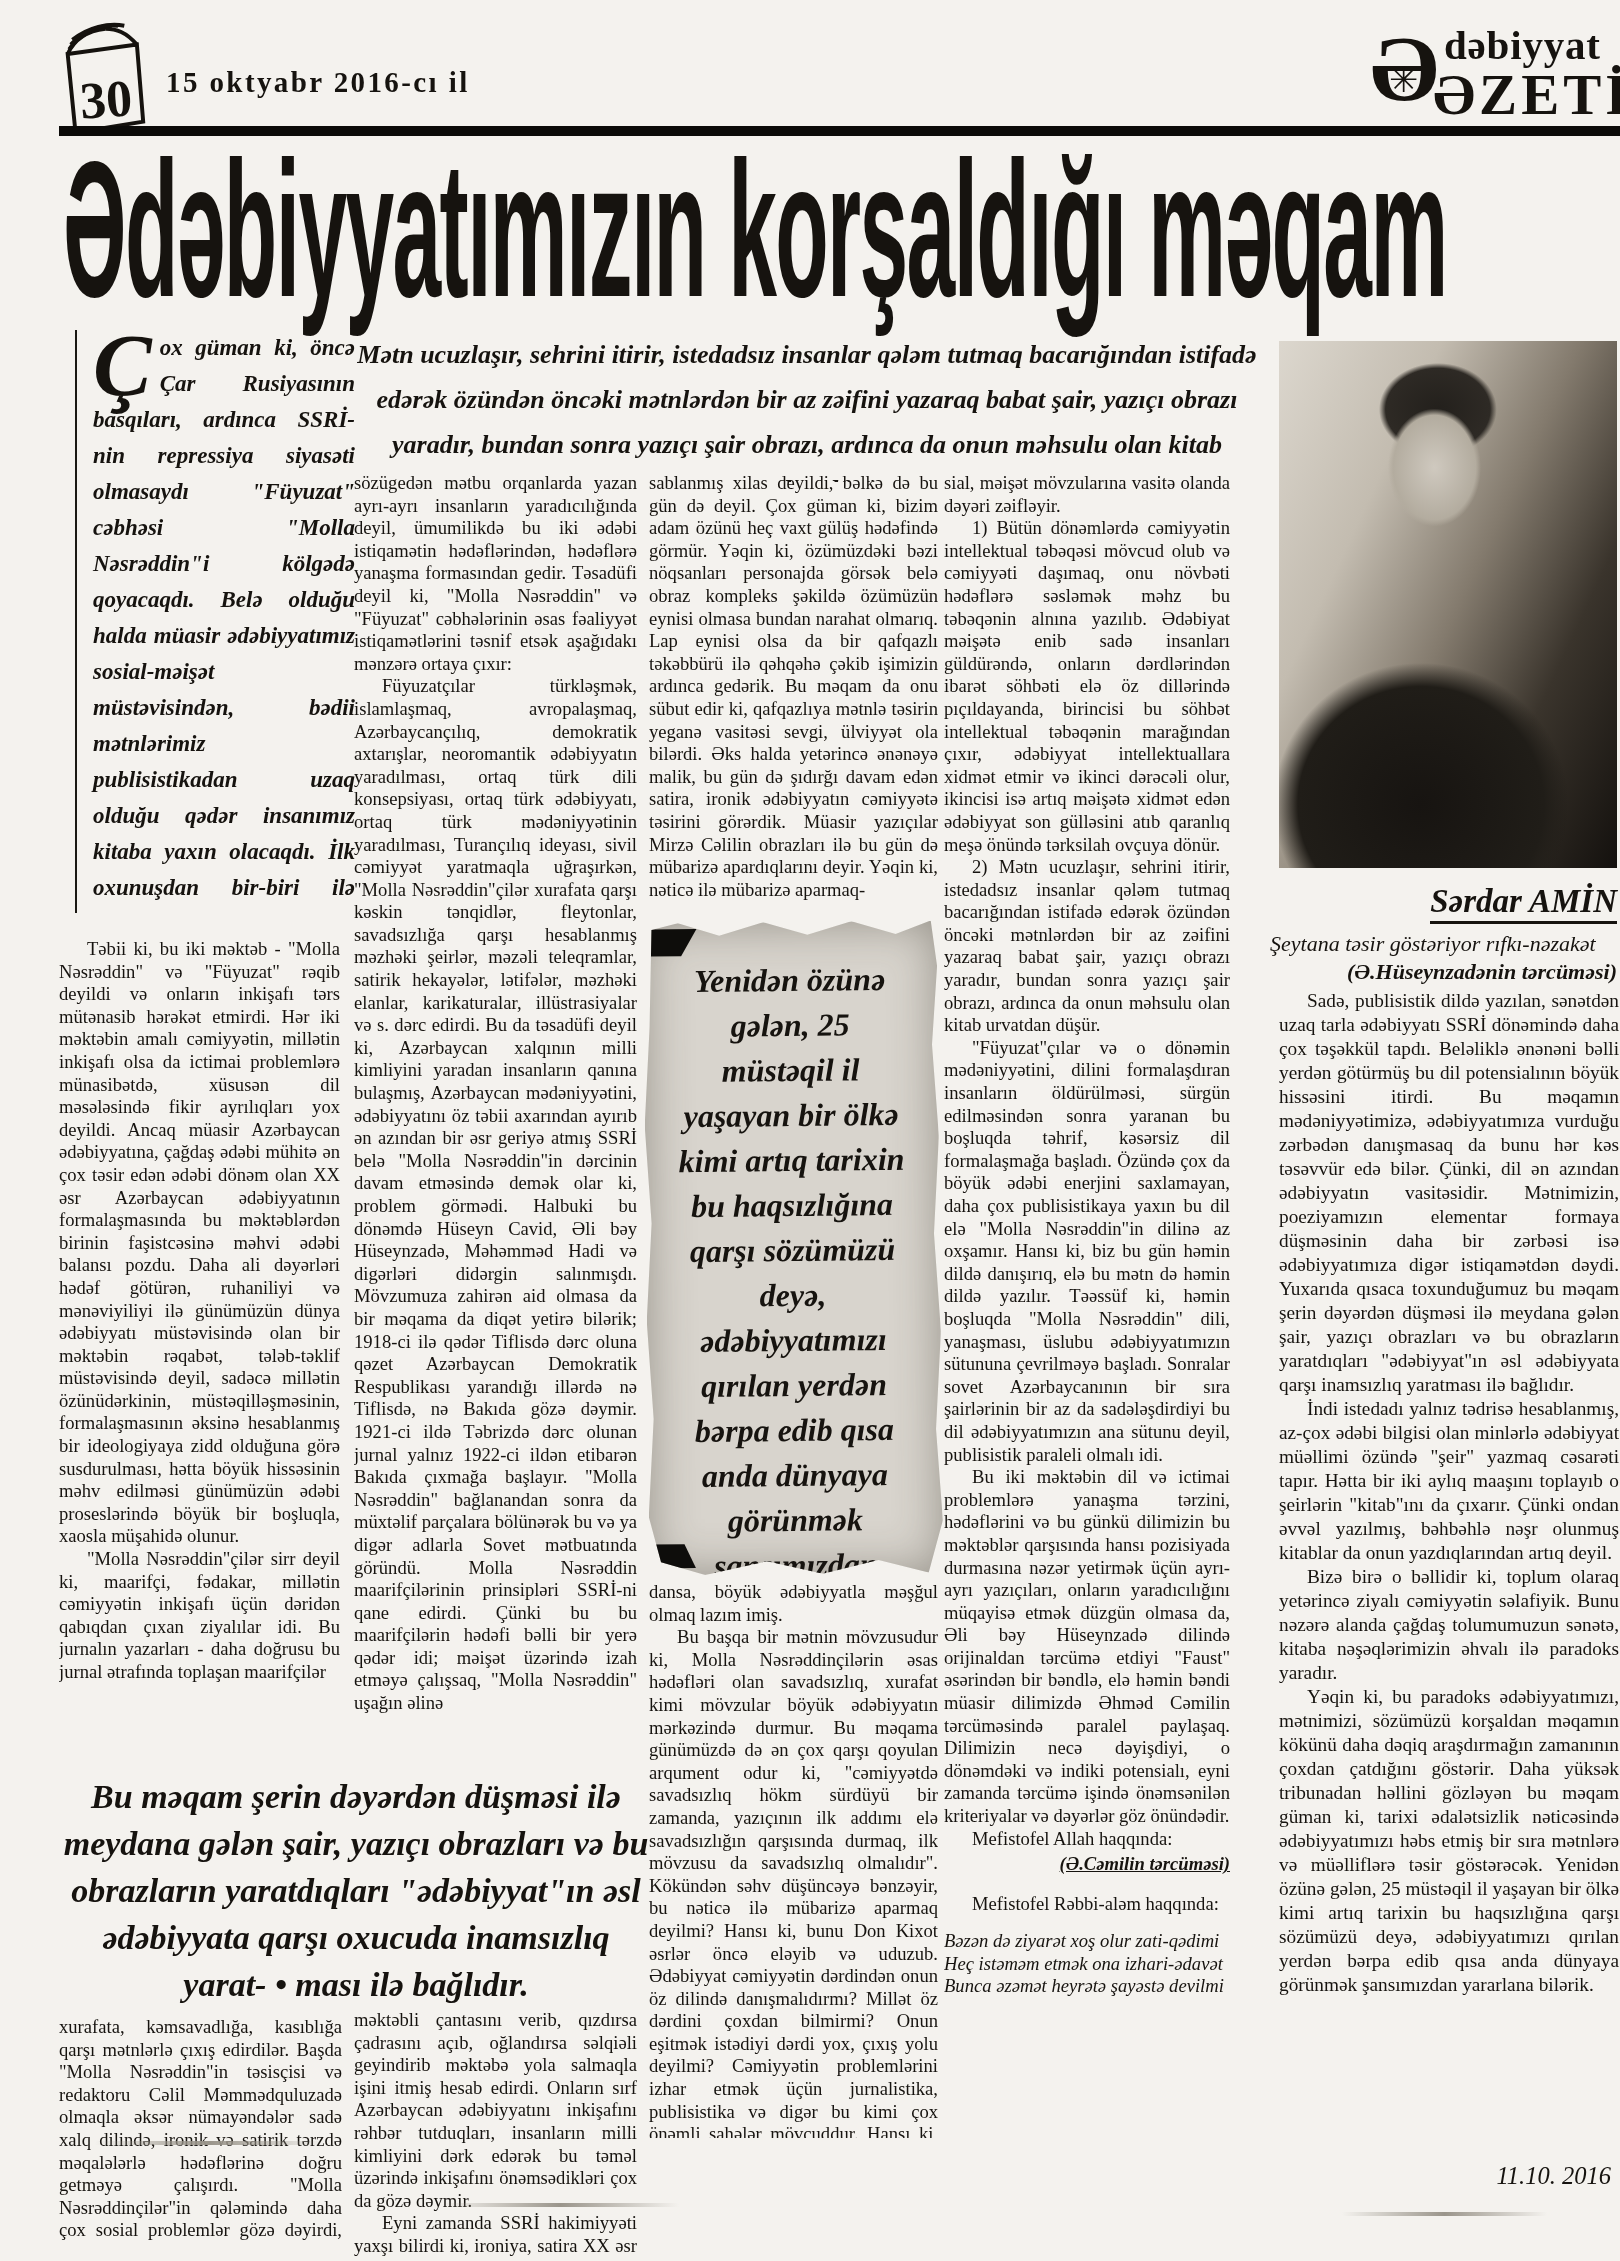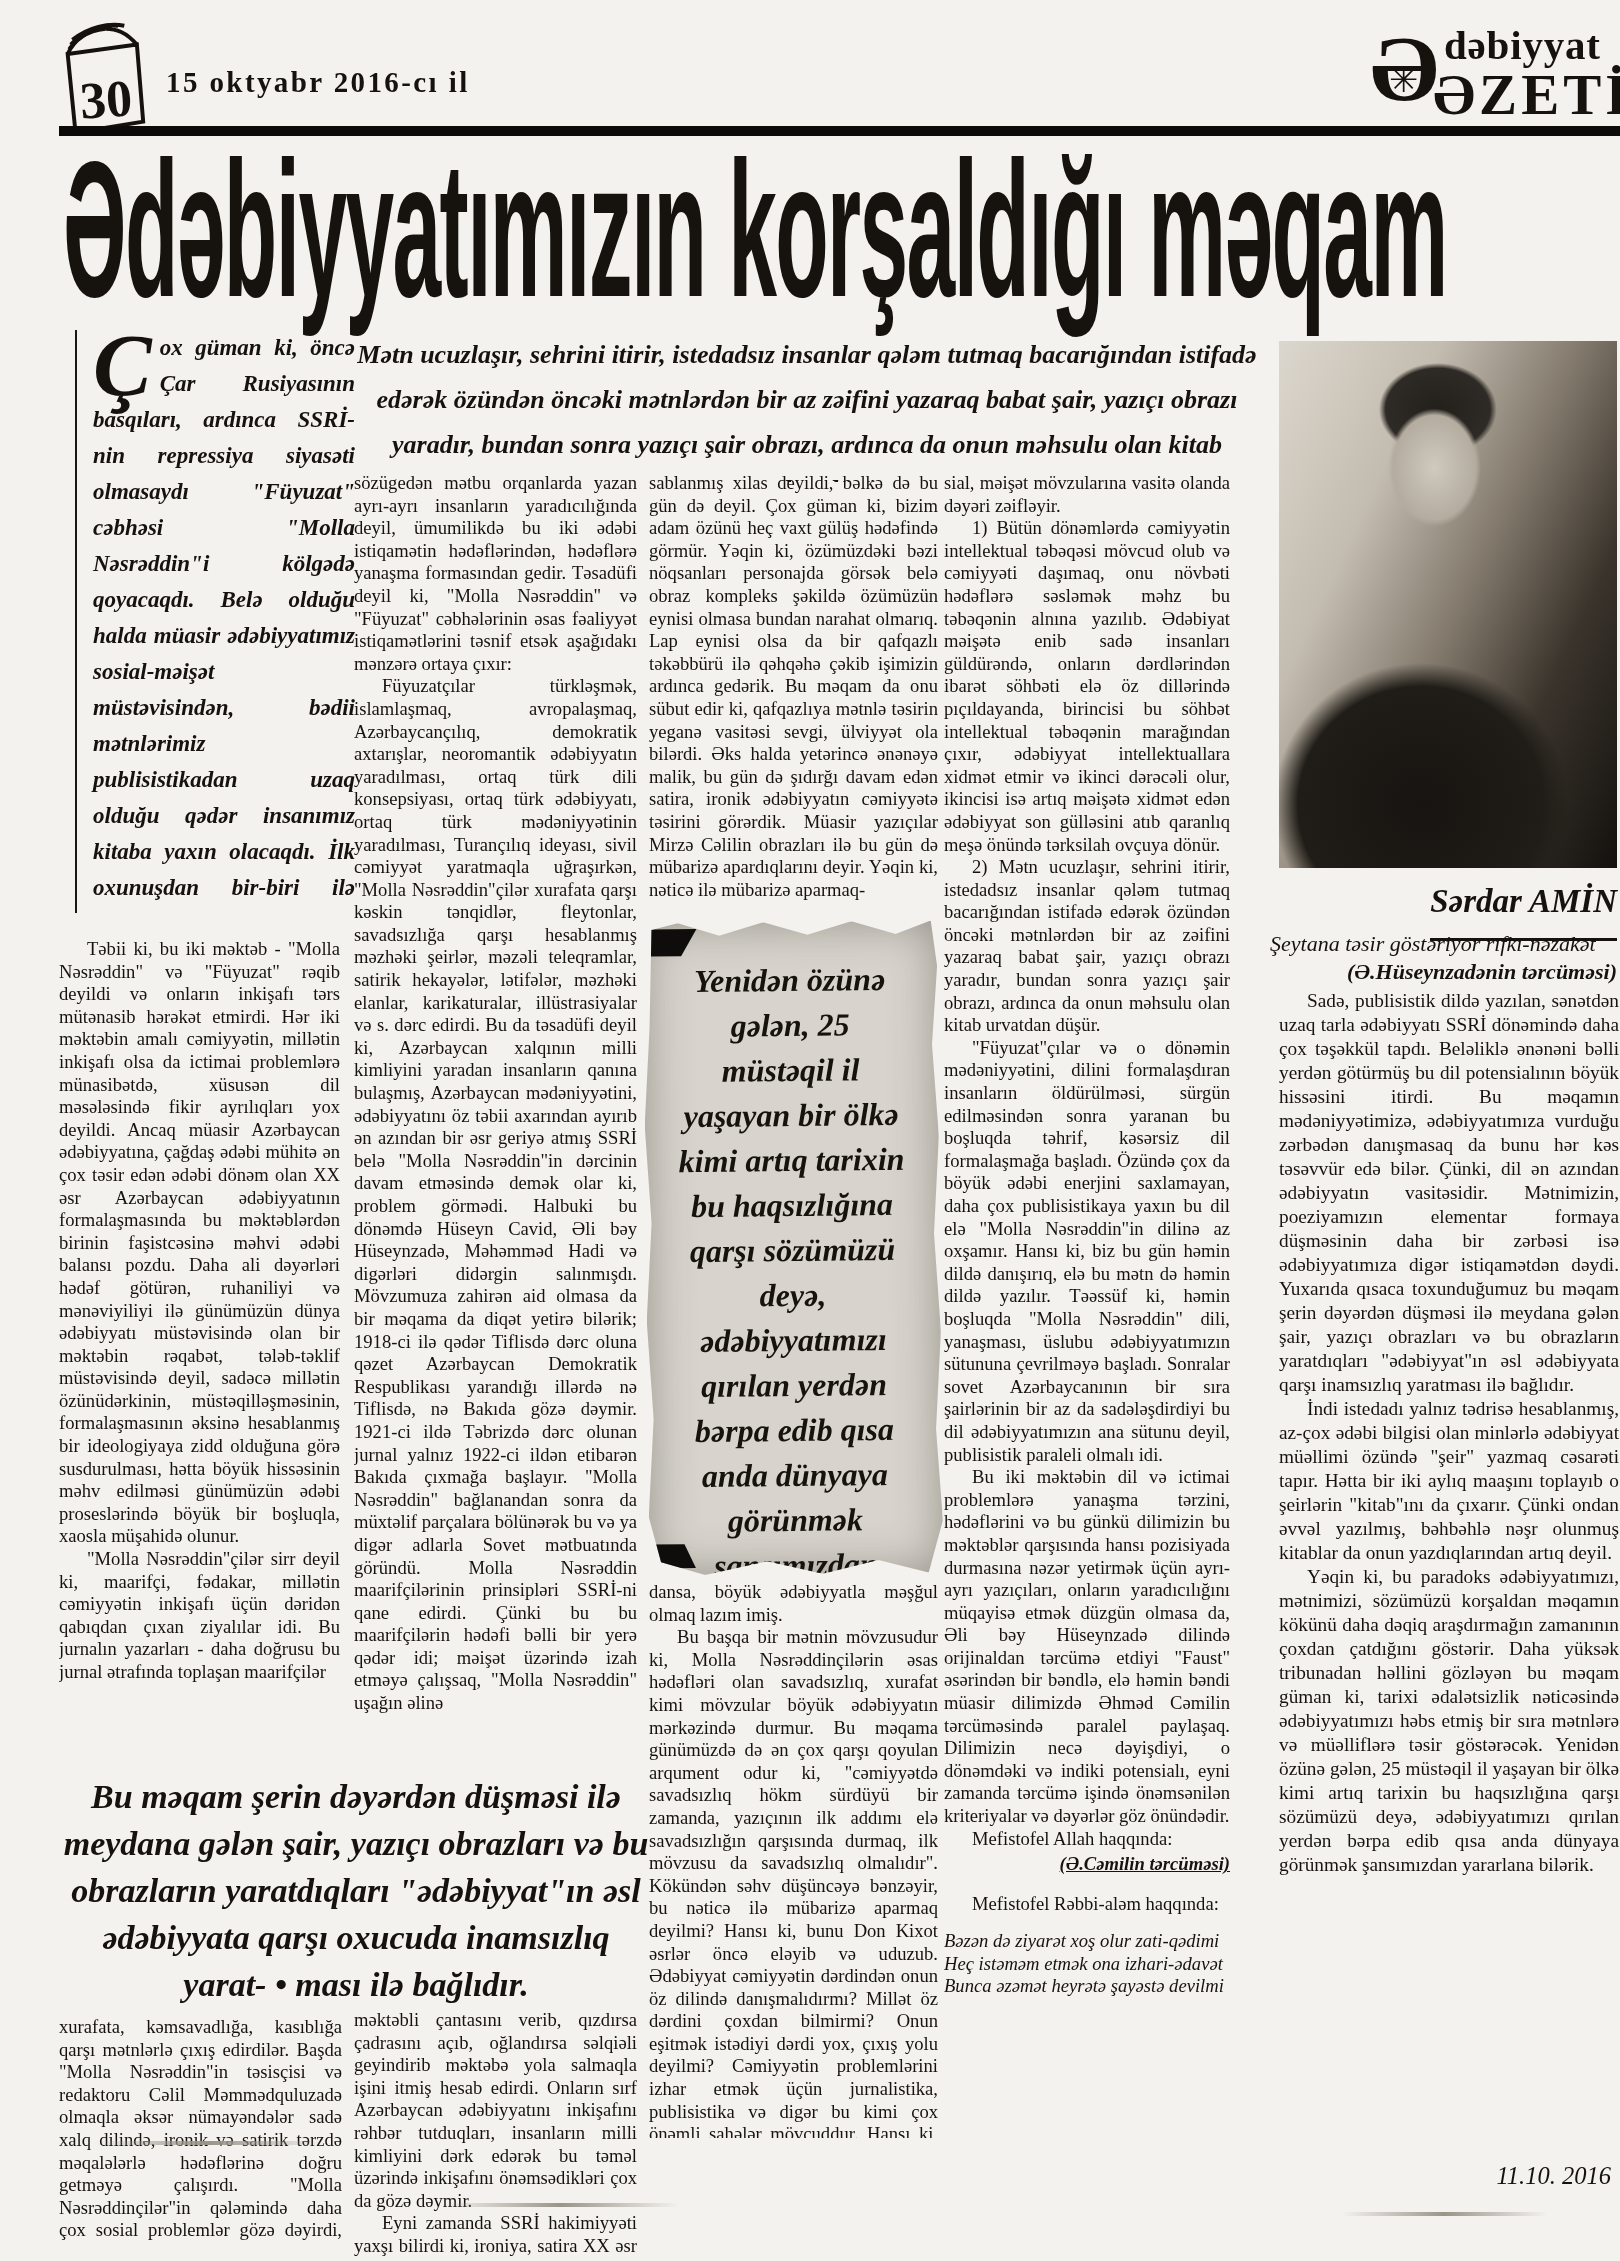--- a/index.html
+++ b/index.html
@@ -32,21 +32,21 @@
         font-size:26px;line-height:45px;text-align:center;overflow:hidden;}
   
   .photo{left:1279px;top:341px;width:338px;height:527px;background-color:#6d675e;
      background-image:
        radial-gradient(ellipse 75px 95px at 46% 24%, #cfc9bf 0%, #b3ac9f 55%, rgba(0,0,0,0) 62%),
        radial-gradient(ellipse 95px 75px at 47% 13%, #23201c 0%, #2e2a25 55%, rgba(0,0,0,0) 62%),
        radial-gradient(ellipse 205px 197px at 42% 88%, #171411 0%, #201d18 60%, rgba(0,0,0,0) 72%),
        linear-gradient(115deg,#dcd7ce 0%,#c3bcb0 28%,#837a6d 52%,#3a342c 74%,#14110e 100%);}
   .author{left:1279px;top:883px;width:338px;text-align:right;font-size:33px;font-weight:bold;
           font-style:italic;}
-  .author span{border-bottom:3.2px solid #16130f;padding-bottom:19px;}
+  .author span{border-bottom:3.2px solid #16130f;padding-bottom:2px;}
   .caption{left:1270px;top:930px;width:347px;font-style:italic;font-size:22px;line-height:28px;}
   .caption .c2{font-weight:bold;text-align:right;font-style:italic;}
   
   .body-text{font-size:18.6px;line-height:22.6px;text-align:justify;overflow:hidden;}
   .body-text p{margin:0;text-indent:28px;}
   .body-text p.noindent{text-indent:0;}
   .col1-body{left:59px;top:938px;width:281px;height:827px;}
   .col2-body{left:354px;top:472px;width:283px;height:1296px;}
   .col3-top{left:649px;top:472px;width:289px;height:447px;}
   .col3-bot{left:649px;top:1581px;width:289px;height:557px;}
@@ -156,20 +156,21 @@
     <div class="verse">
       <div>Bəzən də ziyarət xoş olur zati-qədimi</div>
       <div>Heç istəməm etmək ona izhari-ədavət</div>
       <div>Bunca əzəmət heyrətə şayəstə devilmi</div>
     </div>
   </div>
 
   <div class="abs body-text col5-body">
     <p>Sadə, publisistik dildə yazılan, sənətdən uzaq tarla ədəbiyyatı SSRİ dönəmində daha çox təşəkkül tapdı. Beləliklə ənənəni bəlli yerdən götürmüş bu dil potensialının böyük hissəsini itirdi. Bu məqamın mədəniyyətimizə, ədəbiyyatımıza vurduğu zərbədən danışmasaq da bunu hər kəs təsəvvür edə bilər. Çünki, dil ən azından ədəbiyyatın vasitəsidir. Mətnimizin, poeziyamızın elementar formaya düşməsinin daha bir zərbəsi isə ədəbiyyatımıza digər istiqamətdən dəydi. Yuxarıda qısaca toxunduğumuz bu məqam şerin dəyərdən düşməsi ilə meydana gələn şair, yazıçı obrazları və bu obrazların yaratdıqları "ədəbiyyat"ın əsl ədəbiyyata qarşı inamsızlıq yaratması ilə bağlıdır.</p>
     <p>İndi istedadı yalnız tədrisə hesablanmış, az-çox ədəbi bilgisi olan minlərlə ədəbiyyat müəllimi özündə "şeir" yazmaq cəsarəti tapır. Hətta bir iki aylıq maaşını toplayıb o şeirlərin "kitab"ını da çıxarır. Çünki ondan əvvəl yazılmış, bəhbəhlə nəşr olunmuş kitablar da onun yazdıqlarından artıq deyil.</p>
+    <p>Bizə birə o bəllidir ki, toplum olaraq yetərincə ziyalı cəmiyyətin səlafiyik. Bunu nəzərə alanda çağdaş tolumumuzun sənətə, kitaba nəşəqlərimizin əhvalı ilə paradoks yaradır.</p>
     <p>Yəqin ki, bu paradoks ədəbiyyatımızı, mətnimizi, sözümüzü korşaldan məqamın kökünü daha dəqiq araşdırmağın zamanının çoxdan çatdığını göstərir. Daha yüksək tribunadan həllini gözləyən bu məqam güman ki, tarixi ədalətsizlik nəticəsində ədəbiyyatımızı həbs etmiş bir sıra mətnlərə və müəlliflərə təsir göstərəcək. Yenidən özünə gələn, 25 müstəqil il yaşayan bir ölkə kimi artıq tarixin bu haqsızlığına qarşı sözümüzü deyə, ədəbiyyatımızı qırılan yerdən bərpa edib qısa anda dünyaya görünmək şansımızdan yararlana bilərik.</p>
   </div>
   <div class="abs col5-date">11.10. 2016</div>
 
   <div class="abs quote-bottom">Bu məqam şerin dəyərdən düşməsi ilə meydana gələn şair, yazıçı obrazları və bu obrazların yaratdıqları "ədəbiyyat"ın əsl ədəbiyyata qarşı oxucuda inamsızlıq yarat- • ması ilə bağlıdır.</div>
   <div class="abs body-text bot-col1">
     <p class="noindent">xurafata, kəmsavadlığa, kasıblığa qarşı mətnlərlə çıxış edirdilər. Başda "Molla Nəsrəddin"in təsisçisi və redaktoru Cəlil Məmmədquluzadə olmaqla əksər nümayəndələr sadə xalq dilində, ironik və satirik tərzdə məqalələrlə hədəflərinə doğru getməyə çalışırdı. "Molla Nəsrəddinçilər"in qələmində daha çox sosial problemlər gözə dəyirdi, nəinki, ictimai, mənəvi, dünyəvi dəyərlər. Söhbət bu məktəblərdə formalaşan,</p>
   </div>
   <div class="abs body-text bot-col2">
     <p class="noindent">məktəbli çantasını verib, qızdırsa çadrasını açıb, oğlandırsa səlqiəli geyindirib məktəbə yola salmaqla işini itmiş hesab edirdi. Onların sırf Azərbaycan ədəbiyyatını inkişafını rəhbər tutduqları, insanların milli kimliyini dərk edərək bu təməl üzərində inkişafını önəmsədikləri çox da gözə dəymir.</p>

